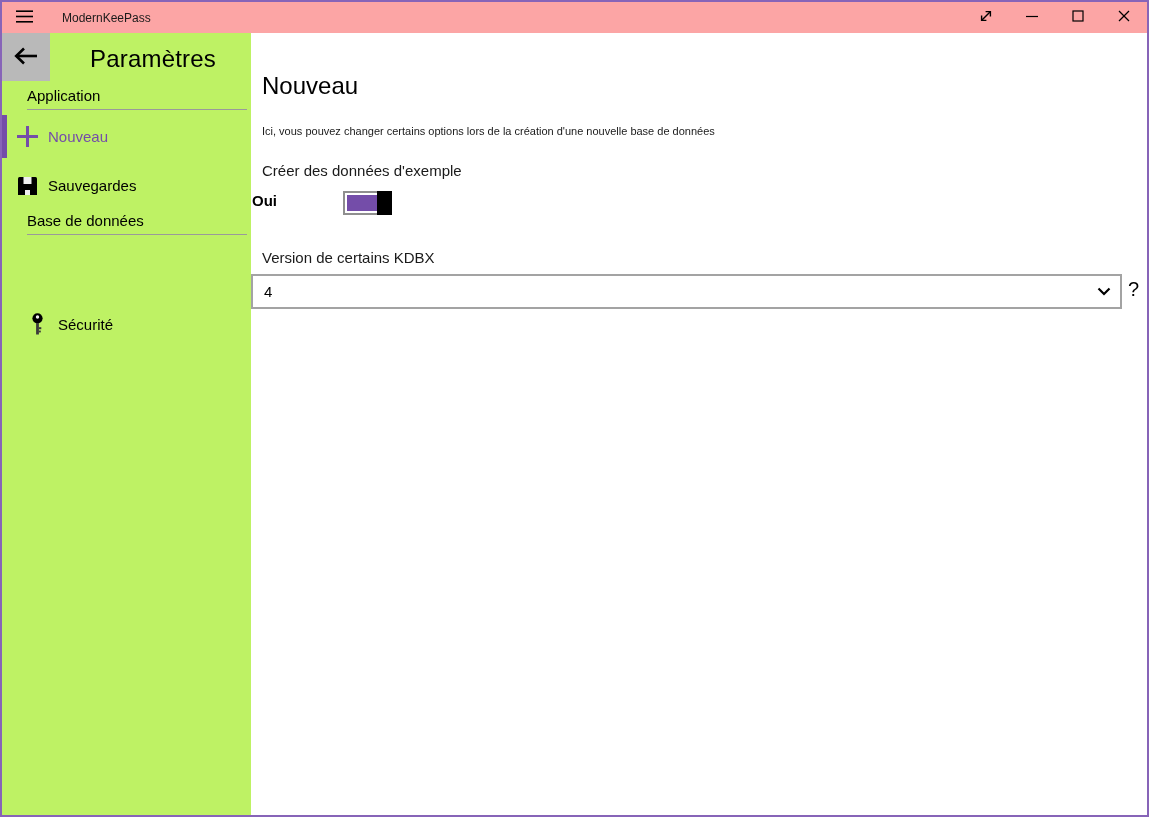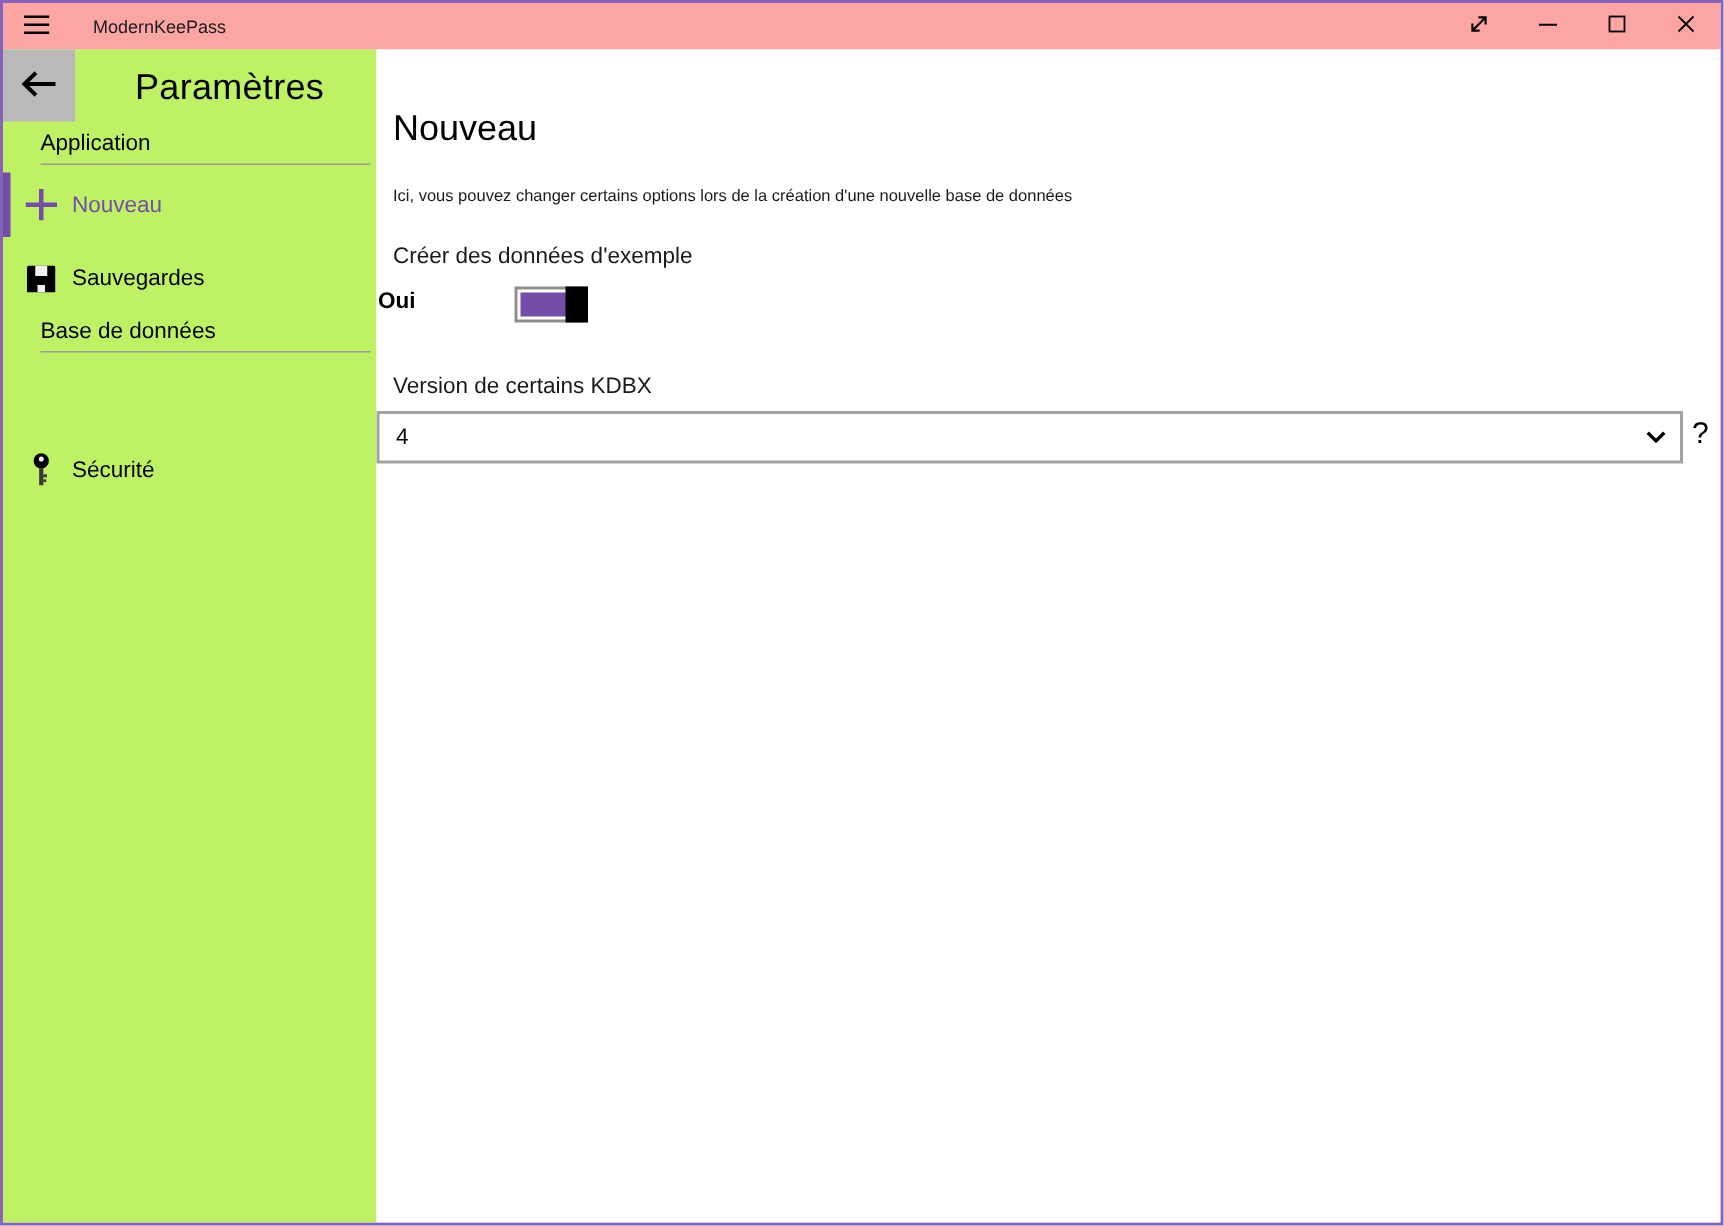--- a/index.html
+++ b/index.html
@@ -30,21 +30,21 @@
   .group-label.db{top:179px;}
   .nav-item{position:absolute;left:0;width:249px;height:43px;display:flex;align-items:center;cursor:pointer;}
   .nav-item .sel-bar{position:absolute;left:0;top:0;width:5px;height:43px;background:transparent;}
   .nav-item.selected .sel-bar{background:var(--accent);}
   .nav-item .icon-box{width:24px;height:24px;margin-left:13px;display:flex;align-items:center;justify-content:center;}
   .nav-item .nav-label{margin-left:9px;font-size:15px;color:#000;}
   .nav-item.selected .nav-label{color:var(--accent);}
   .nav-item.nouveau{top:82px;}
   .nav-item.sauvegardes{top:131px;}
   .nav-item.general{top:208px;}
-  .nav-item.securite{top:259px;}
+  .nav-item.securite{top:270px;padding-left:10px;}
   
   .main{position:relative;flex:1;background:#fff;}
   .main-title{position:absolute;left:11px;top:39px;font-size:24px;font-weight:300;color:#000;}
   .main-desc{position:absolute;left:11px;top:92px;font-size:11px;color:#1a1a1a;width:820px;}
   .setting-label{position:absolute;left:11px;font-size:15px;color:#1a1a1a;}
   .lbl-sample{top:129px;}
   .lbl-kdbx{top:216px;}
   .toggle-state{position:absolute;left:1px;top:159px;font-size:15px;font-weight:700;color:#000;}
   .toggle{position:absolute;left:92px;top:158px;width:48px;height:24px;border:2px solid #8f8f8f;background:#fff;padding:2px;cursor:pointer;}
   .toggle-fill{width:100%;height:100%;background:var(--accent);}

